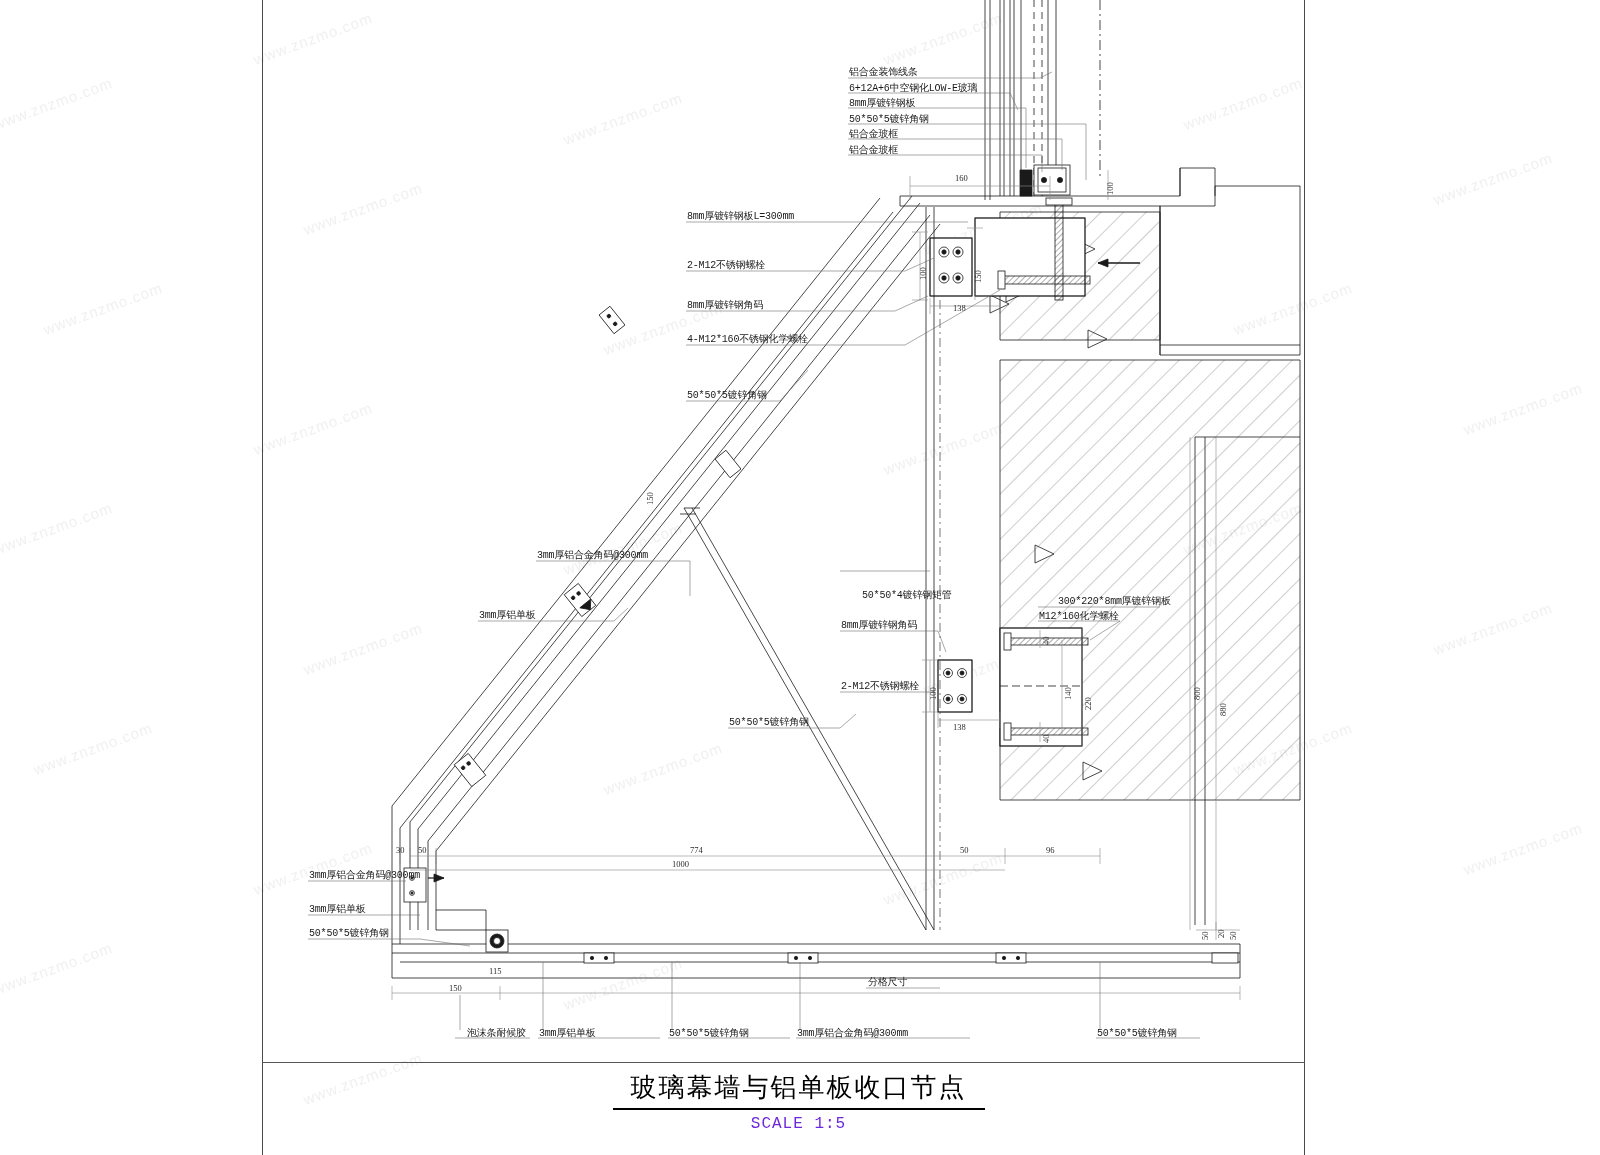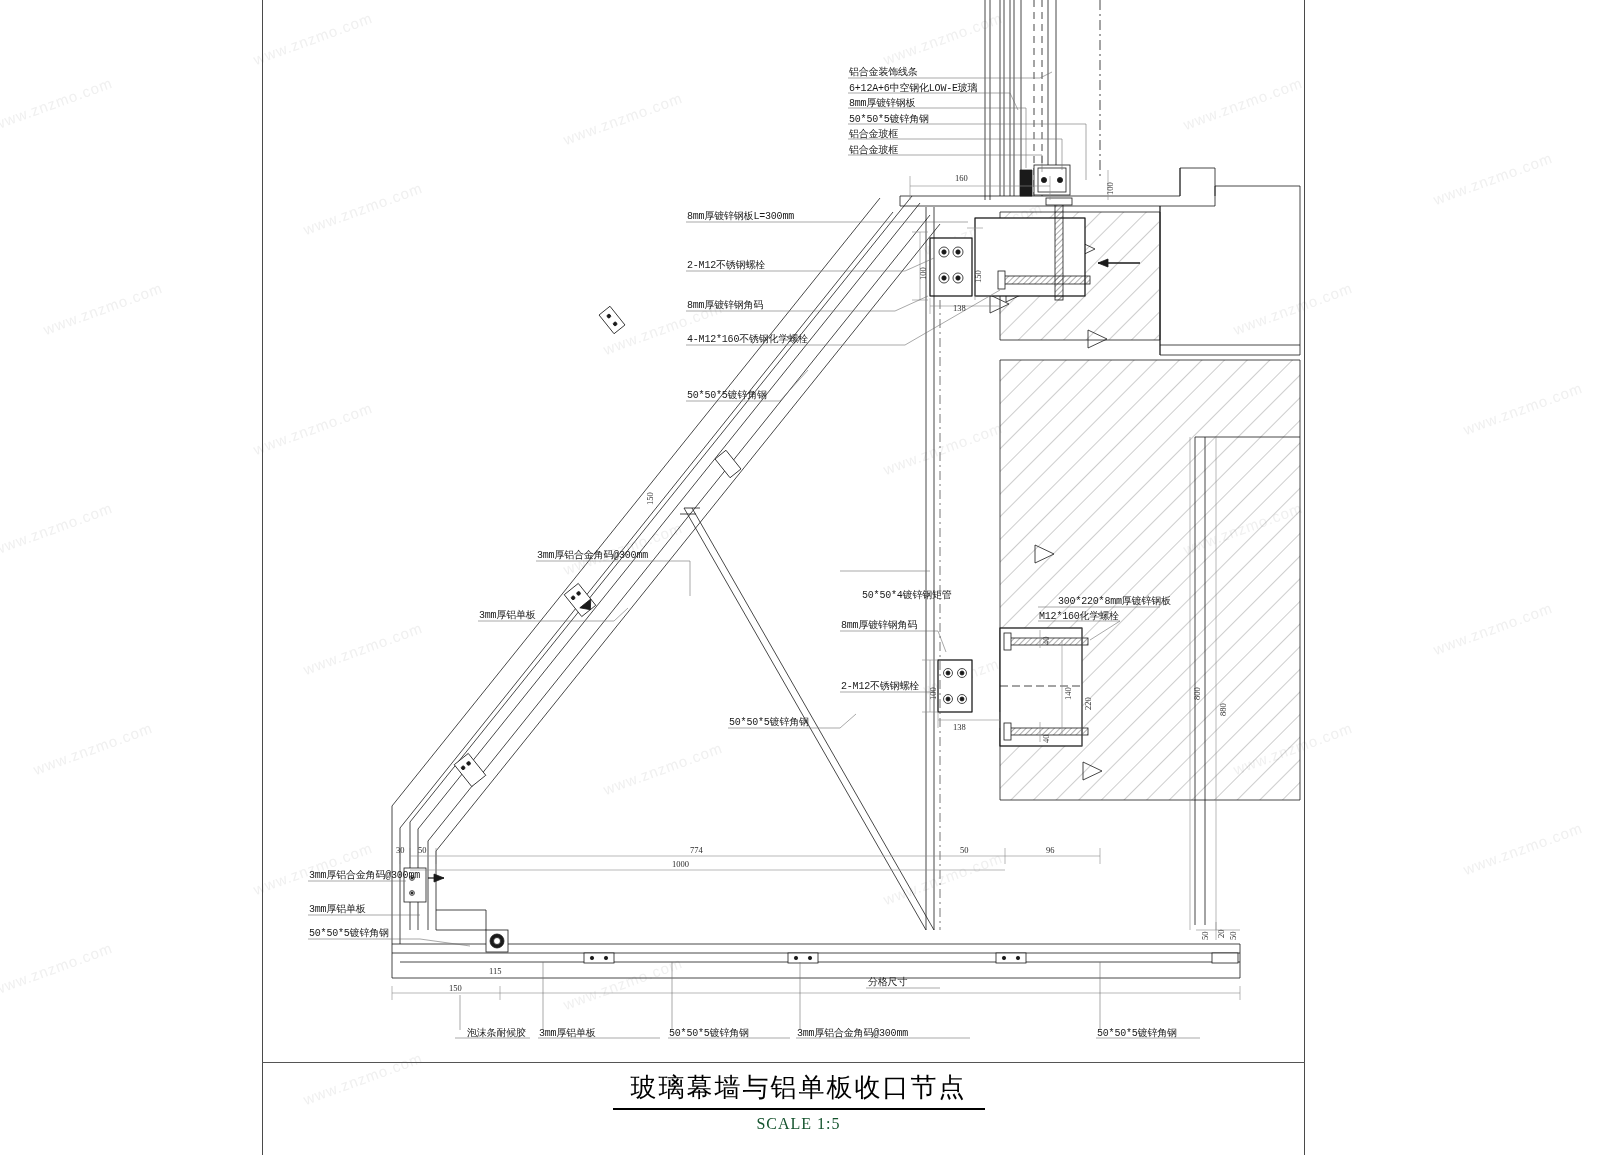--- a/index.html
+++ b/index.html
@@ -118,22 +118,22 @@
     width: 372px;
     margin: 3px auto 0 auto;
     border-top: 2px solid #000;
     padding-left: 0;
     position: relative;
     left: 15px;
   }
   .title-scale {
     text-align: center;
     font-size: 16px;
-    color: #14532d;
-    font-family: Liberation Serif, serif;
+    color: #6d28d9;
+    font-family: Liberation Mono, monospace;
     margin-top: 5px;
     letter-spacing: 1px;
     padding-left: 30px;
   }
 </style>
 </head>
 <body>
 
 <div id="sheet">
 

